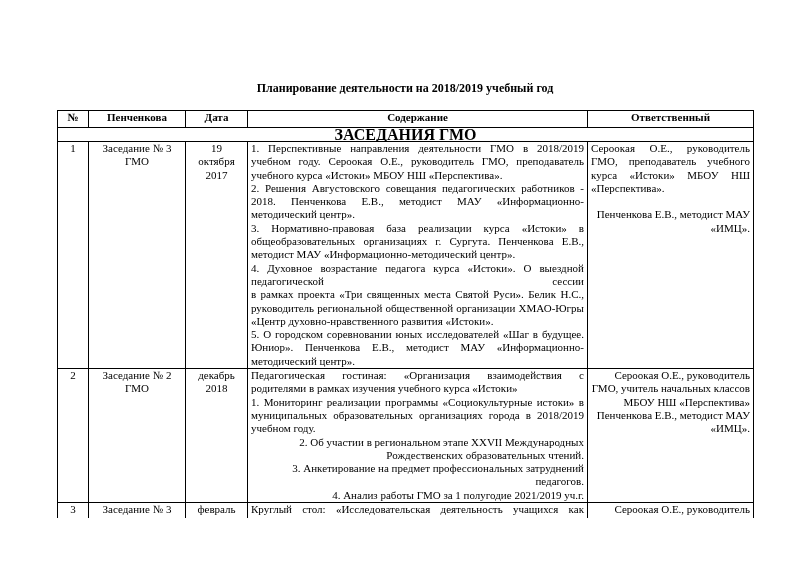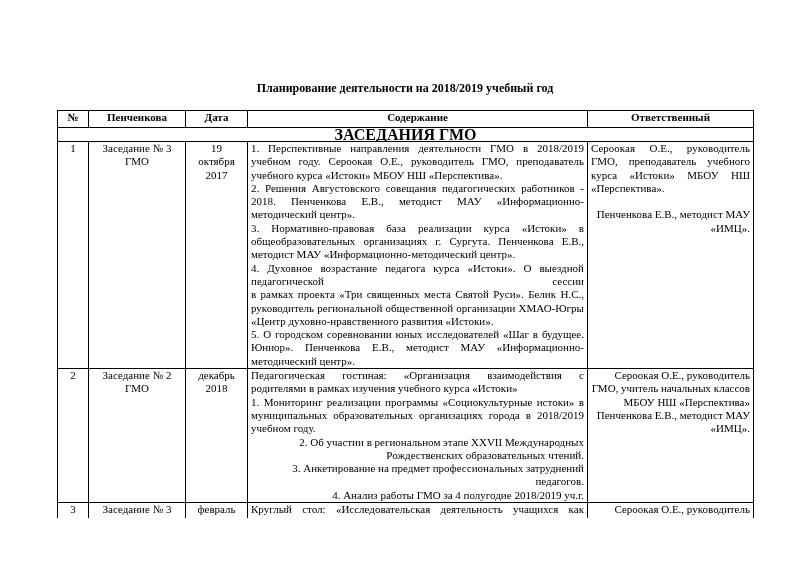--- a/index.html
+++ b/index.html
@@ -126,21 +126,21 @@
       <td class="num-cell">2</td>
       <td class="event-cell">Заседание № 2
 ГМО</td>
       <td class="date-cell">декабрь
 2018</td>
       <td class="content-cell">
             <div class="para justify">Педагогическая гостиная: «Организация взаимодействия с родителями в рамках изучения учебного курса «Истоки»</div>
             <div class="para justify">1. Мониторинг реализации программы «Социокультурные истоки» в муниципальных образовательных организациях города в 2018/2019 учебном году.</div>
             <div class="para left">2. Об участии в региональном этапе XXVII Международных Рождественских образовательных чтений.</div>
             <div class="para left">3. Анкетирование на предмет профессиональных затруднений педагогов.</div>
-            <div class="para left">4. Анализ работы ГМО за 4 полугодие 2018/2019 уч.г.</div>
+            <div class="para left">4. Анализ работы ГМО за 1 полугодие 2021/2019 уч.г.</div>
           </td>
       <td class="responsible-cell">
             <div class="para left">Сероокая О.Е., руководитель ГМО, учитель начальных классов МБОУ НШ «Перспектива»</div>
             <div class="para left">Пенченкова Е.В., методист МАУ «ИМЦ».</div>
           </td>
     </tr>
 
     <tr>
       <td class="num-cell">3</td>
       <td class="event-cell">Заседание № 3

